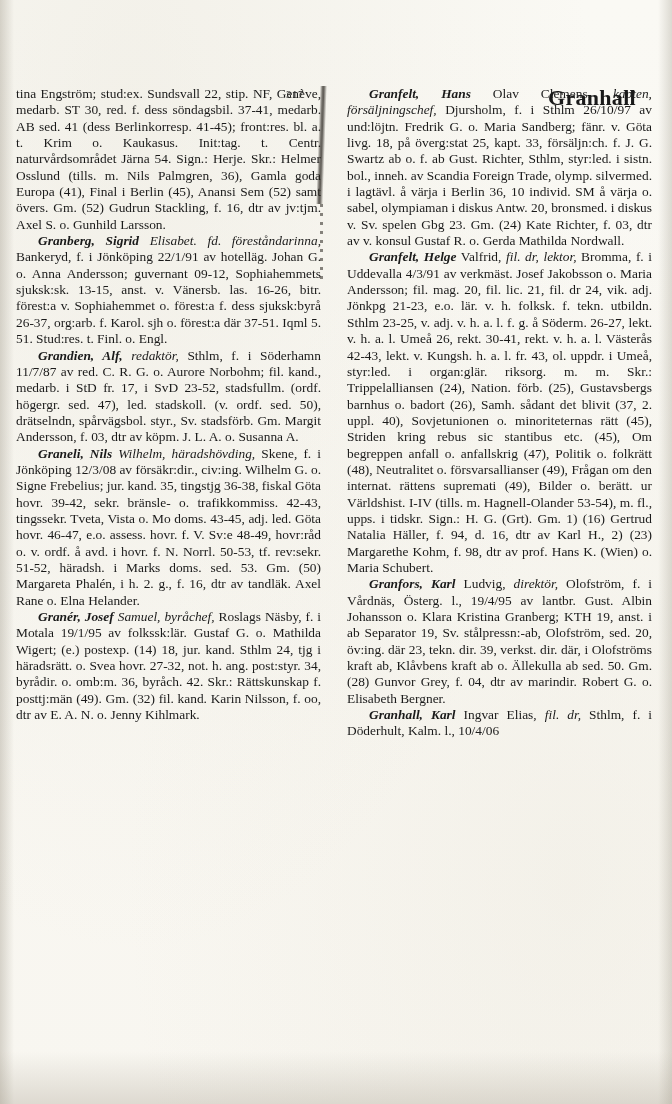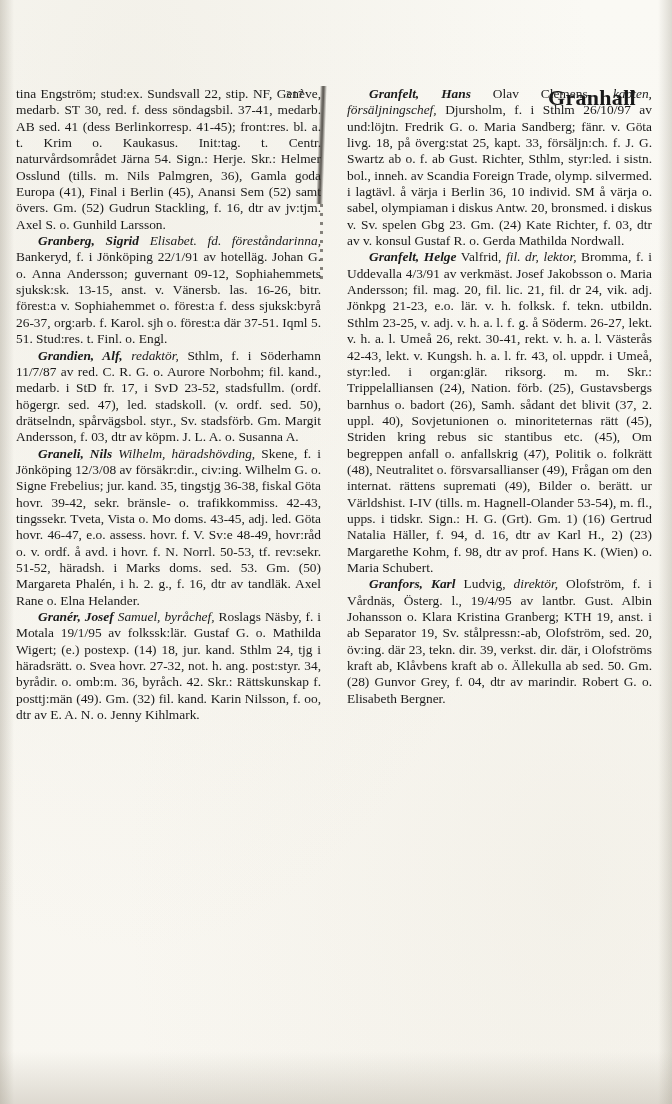--- a/index.html
+++ b/index.html
@@ -166,20 +166,21 @@
     </div>
 
     <div class="col right">
 
       <p class="entry indented"><span class="headword">Granfelt, Hans</span> <span>Olav Clemens,</span> <span class="ital">kapten, försäljningschef,</span><span> Djursholm, f. i Sthlm 26/10/97 av und:löjtn. Fredrik G. o. Maria Sandberg; fänr. v. Göta livg. 18, på överg:stat 25, kapt. 33, försäljn:ch. f. J. G. Swartz ab o. f. ab Gust. Richter, Sthlm, styr:led. i sistn. bol., inneh. av Scandia Foreign Trade, olymp. silvermed. i lagtävl. å värja i Berlin 36, 10 individ. SM å värja o. sabel, olympiaman i diskus Antw. 20, bronsmed. i diskus v. Sv. spelen Gbg 23. Gm. (24) Kate Richter, f. 03, dtr av v. konsul Gustaf R. o. Gerda Mathilda Nordwall.</span></p>
 
       <p class="entry indented"><span class="headword">Granfelt, Helge</span> <span>Valfrid,</span> <span class="ital">fil. dr, lektor,</span><span> Bromma, f. i Uddevalla 4/3/91 av verkmäst. Josef Jakobsson o. Maria Andersson; fil. mag. 20, fil. lic. 21, fil. dr 24, vik. adj. Jönkpg 21-23, e.o. lär. v. h. folksk. f. tekn. utbildn. Sthlm 23-25, v. adj. v. h. a. l. f. g. å Söderm. 26-27, lekt. v. h. a. l. Umeå 26, rekt. 30-41, rekt. v. h. a. l. Västerås 42-43, lekt. v. Kungsh. h. a. l. fr. 43, ol. uppdr. i Umeå, styr:led. i organ:glär. riksorg. m. m. Skr.: Trippelalliansen (24), Nation. förb. (25), Gustavsbergs barnhus o. badort (26), Samh. sådant det blivit (37, 2. uppl. 40), Sovjetunionen o. minoriteternas rätt (45), Striden kring rebus sic stantibus etc. (45), Om begreppen anfall o. anfallskrig (47), Politik o. folkrätt (48), Neutralitet o. försvarsallianser (49), Frågan om den internat. rättens supremati (49), Bilder o. berätt. ur Världshist. I-IV (tills. m. Hagnell-Olander 53-54), m. fl., upps. i tidskr. Sign.: H. G. (Grt). Gm. 1) (16) Gertrud Natalia Häller, f. 94, d. 16, dtr av Karl H., 2) (23) Margarethe Kohm, f. 98, dtr av prof. Hans K. (Wien) o. Maria Schubert.</span></p>
 
       <p class="entry indented"><span class="headword">Granfors, Karl</span> <span>Ludvig,</span> <span class="ital">direktör,</span><span> Olofström, f. i Vårdnäs, Österg. l., 19/4/95 av lantbr. Gust. Albin Johansson o. Klara Kristina Granberg; KTH 19, anst. i ab Separator 19, Sv. stålpressn:-ab, Olofström, sed. 20, öv:ing. där 23, tekn. dir. 39, verkst. dir. där, i Olofströms kraft ab, Klåvbens kraft ab o. Ällekulla ab sed. 50. Gm. (28) Gunvor Grey, f. 04, dtr av marindir. Robert G. o. Elisabeth Bergner.</span></p>
 
+      <p class="entry indented"><span class="headword">Granhall, Karl</span> <span>Ingvar Elias,</span> <span class="ital">fil. dr,</span><span> Sthlm, f. i Döderhult, Kalm. l., 10/4/06</span></p>
 
     </div>
 
   </div>
 
   <div class="gutter-mark"></div>
   <div class="gutter-dots"></div>
   <div class="edge-shadow"></div>
   <div class="edge-shadow right"></div>
   <div class="bottom-shadow"></div>

